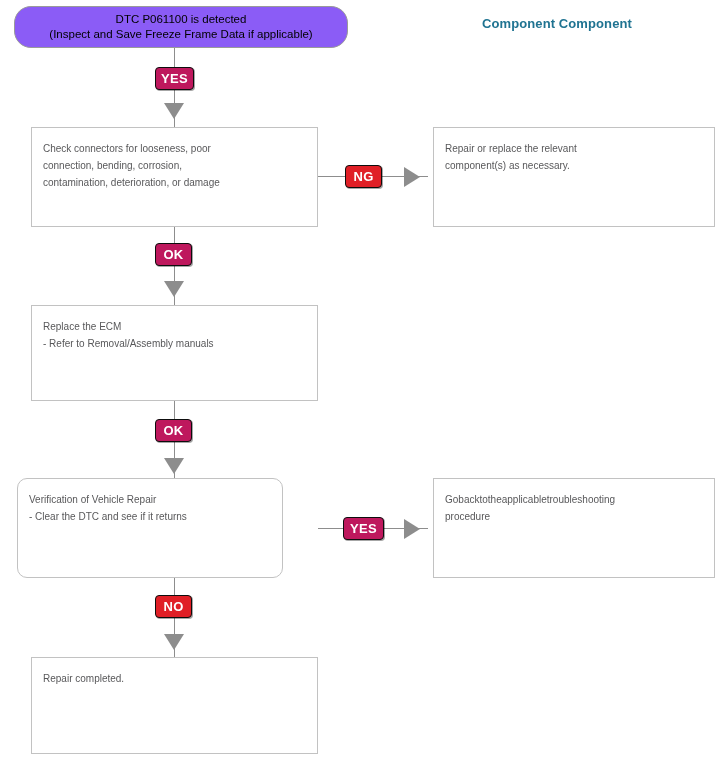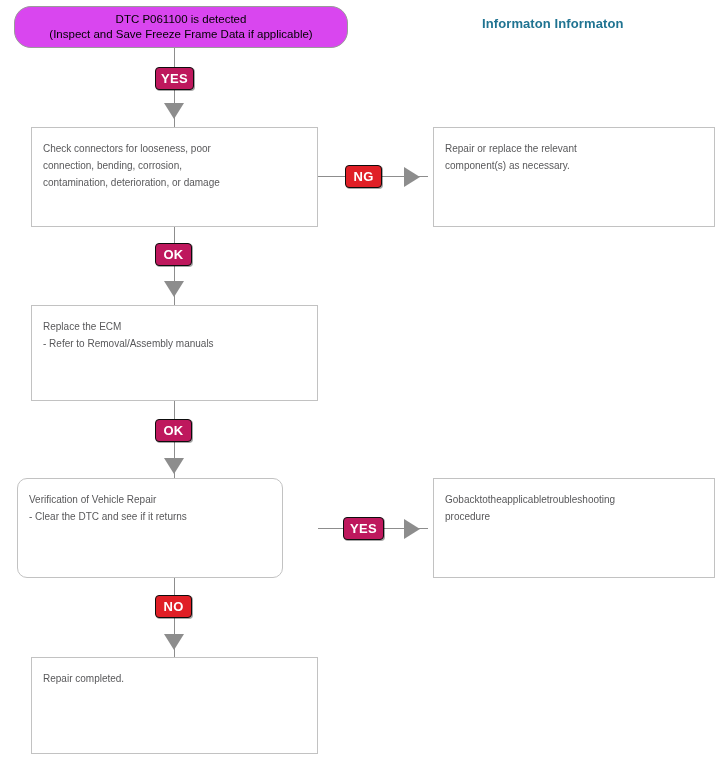--- a/index.html
+++ b/index.html
@@ -28,21 +28,21 @@
     font-weight: bold;
     color: #1f7391;
     letter-spacing: 0.1px;
     white-space: nowrap;
   }
 
   
   .terminal {
     position: absolute;
     box-sizing: border-box;
-    background: #d946ef;
+    background: #8b5cf6;
     border: 1px solid #9a9a9a;
     border-radius: 17px;
     display: flex;
     flex-direction: column;
     align-items: center;
     justify-content: center;
     color: #000000;
     font-size: 11.5px;
     line-height: 15px;
     text-align: center;
@@ -106,21 +106,21 @@
     box-shadow: 1px 1px 0 rgba(0,0,0,0.35);
   }
   .badge-yes, .badge-ok { background: #be185d; }
   .badge-ng, .badge-no  { background: #e01f26; }
 </style>
 </head>
 <body>
 
 <div id="canvas">
 
-  <div class="section-title" style="left:482px; top:16px;">Informaton Informaton</div>
+  <div class="section-title" style="left:482px; top:16px;">Component Component</div>
 
   <div class="terminal" style="left:14px; top:6px; width:334px; height:42px;">
     <div class="t-line">DTC P061100 is detected</div>
     <div class="t-line">(Inspect and Save Freeze Frame Data if applicable)</div>
   </div>
 
   <div class="vline" style="left:174px; top:48px; width:1px; height:82px;"></div>
   <div class="arrow-down" style="left:164px; top:103px;"></div>
   <div class="badge badge-yes" style="left:155px; top:67px; width:39px; height:23px;">YES</div>
 

